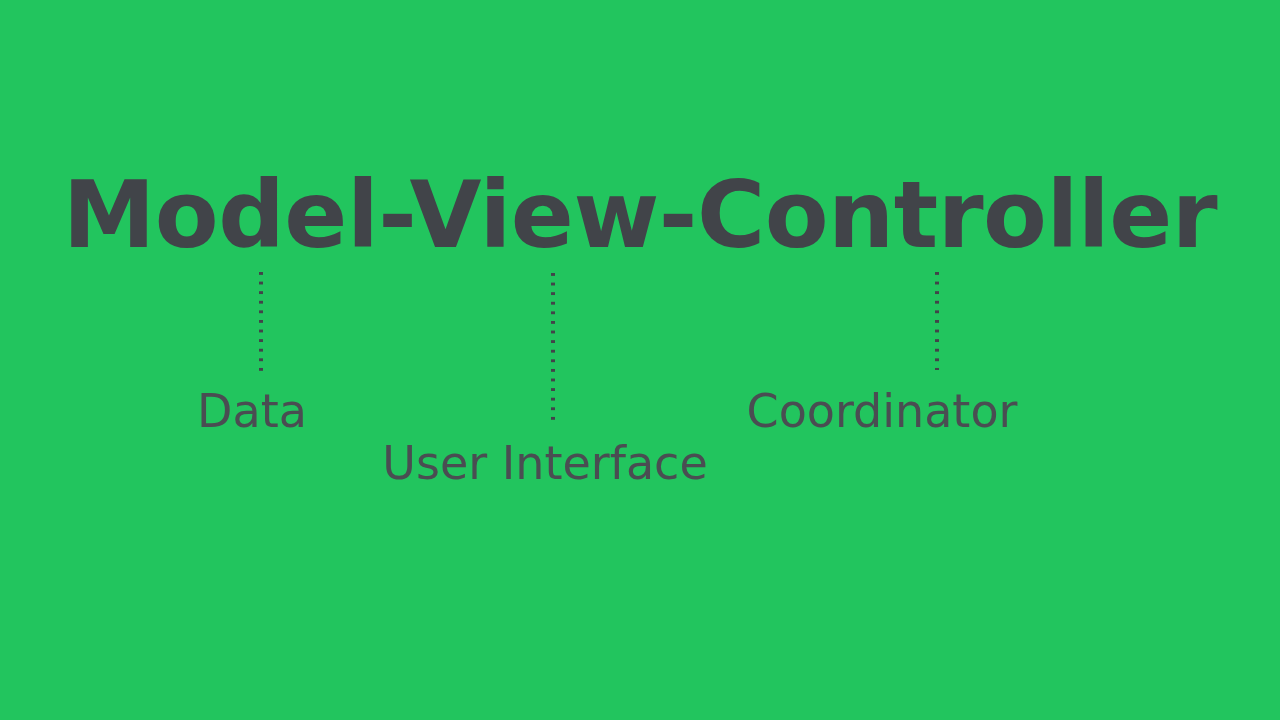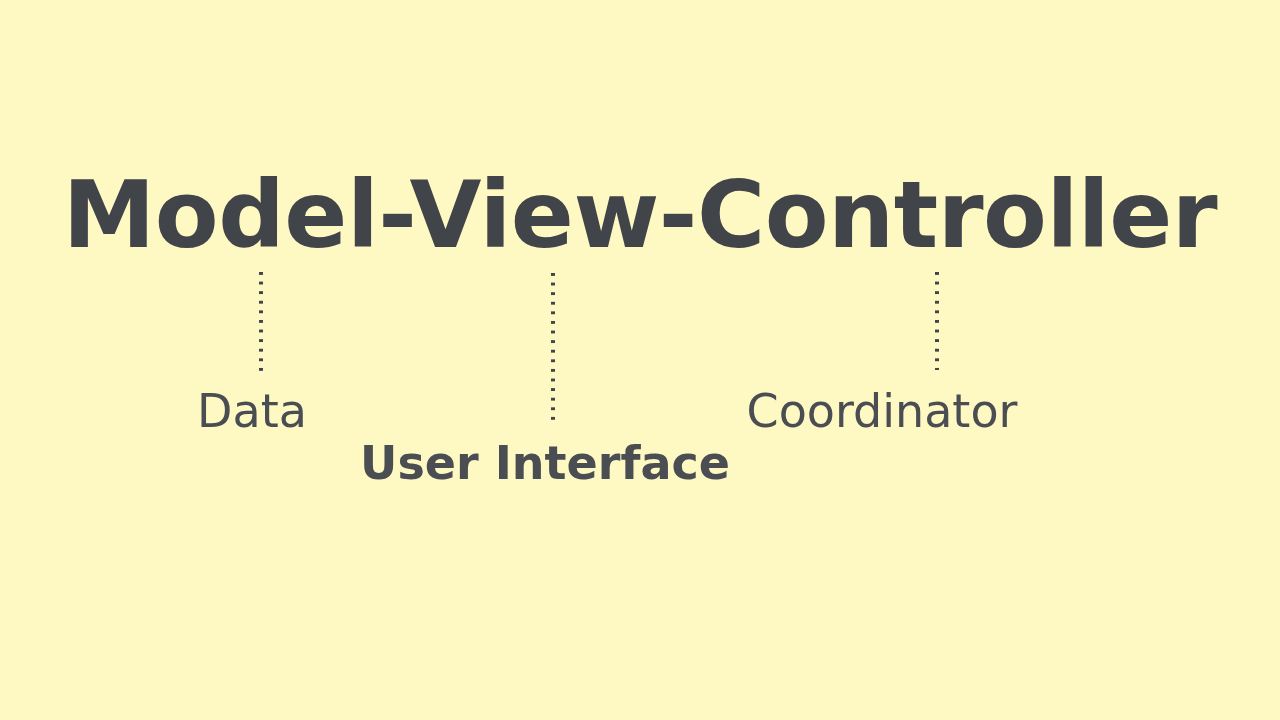--- a/index.html
+++ b/index.html
@@ -14,21 +14,21 @@
     height: 720px;
     overflow: hidden;
     font-family: "DejaVu Sans", "Liberation Sans", sans-serif;
     -webkit-font-smoothing: antialiased;
   }
 
   .slide {
     position: relative;
     width: 1280px;
     height: 720px;
-    background: #fef9c3;
+    background: #22c55e;
   }
 
   
   .diagram-title {
     position: absolute;
     left: 0;
     top: 160px;
     width: 1280px;
     text-align: center;
     font-family: "DejaVu Sans", "Liberation Sans", sans-serif;
@@ -66,21 +66,21 @@
     font-size: 46px;
     font-weight: 400;
     line-height: 48px;
     color: #4a4d52;
     white-space: nowrap;
     text-align: center;
     transform: translateX(-50%);
   }
 
   .caption-data        { left: 252px; top: 387px; }
-  .caption-ui          { left: 545px; top: 439px; font-weight: bold; }
+  .caption-ui          { left: 545px; top: 439px; }
   .caption-coordinator { left: 882px; top: 387px; }
 </style>
 </head>
 <body>
 
 <div class="slide">
 
   <div class="diagram-title">Model-View-Controller</div>
 
   <div class="leader leader-model"></div>

